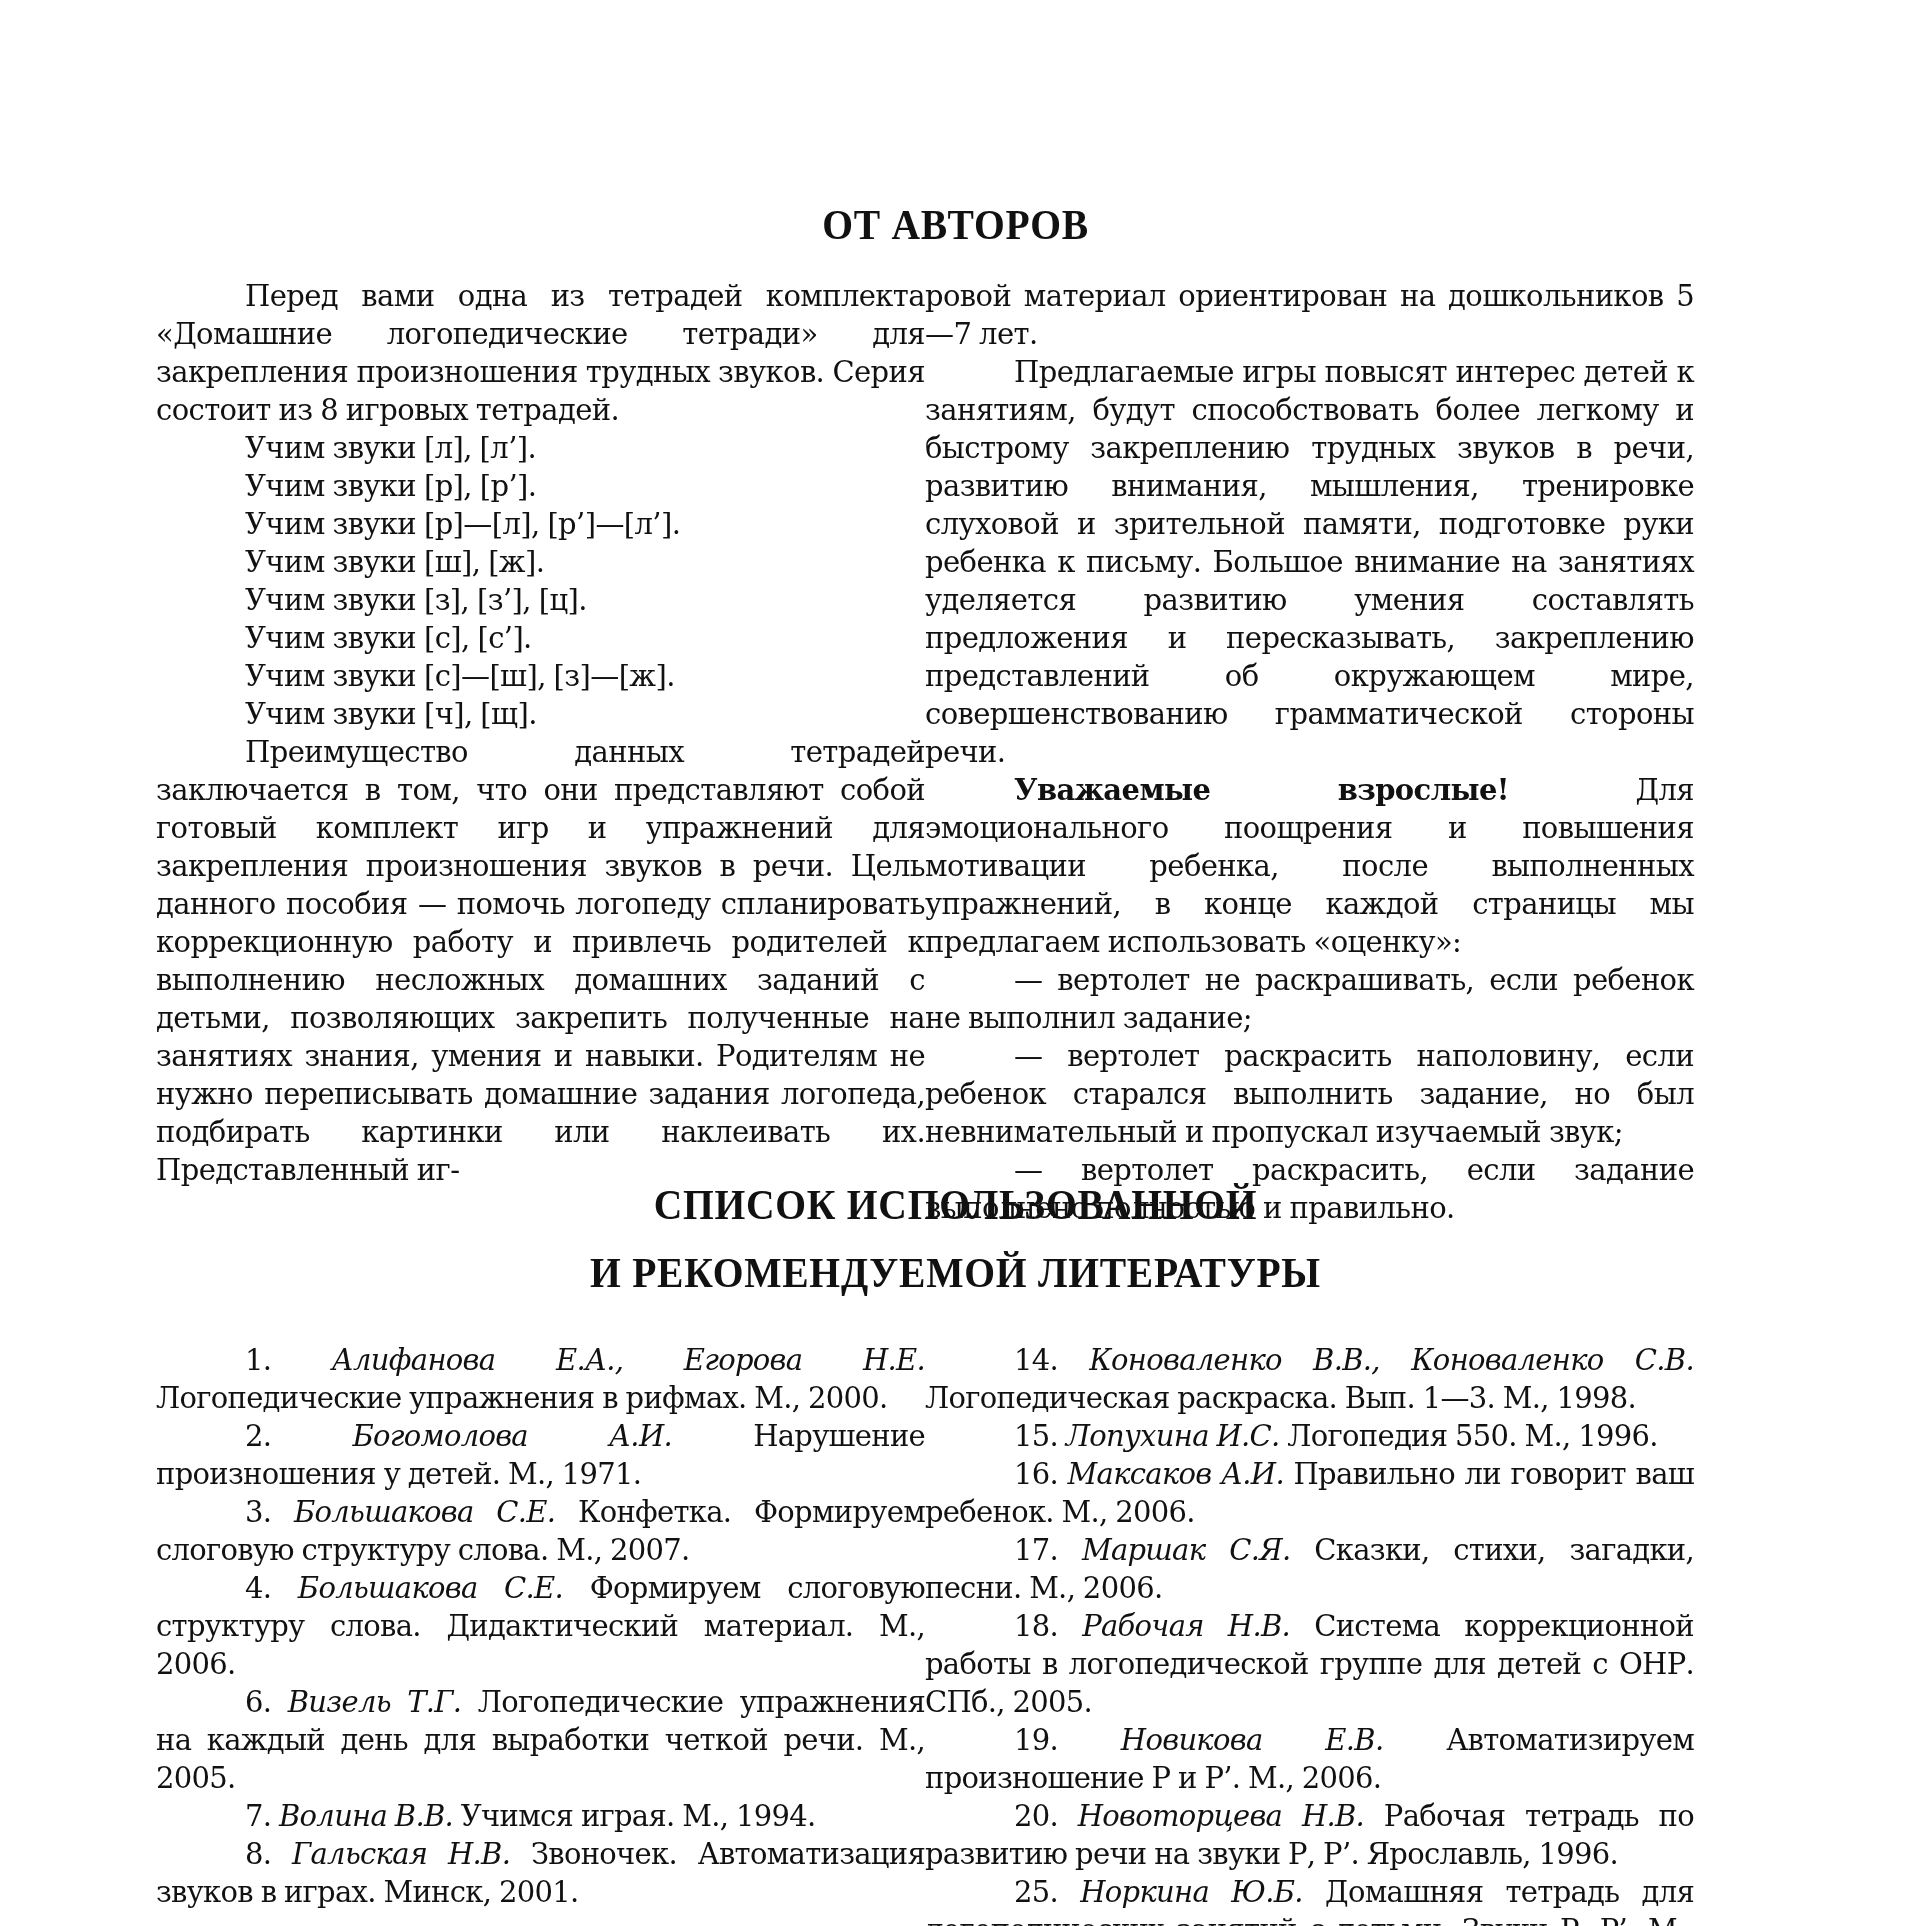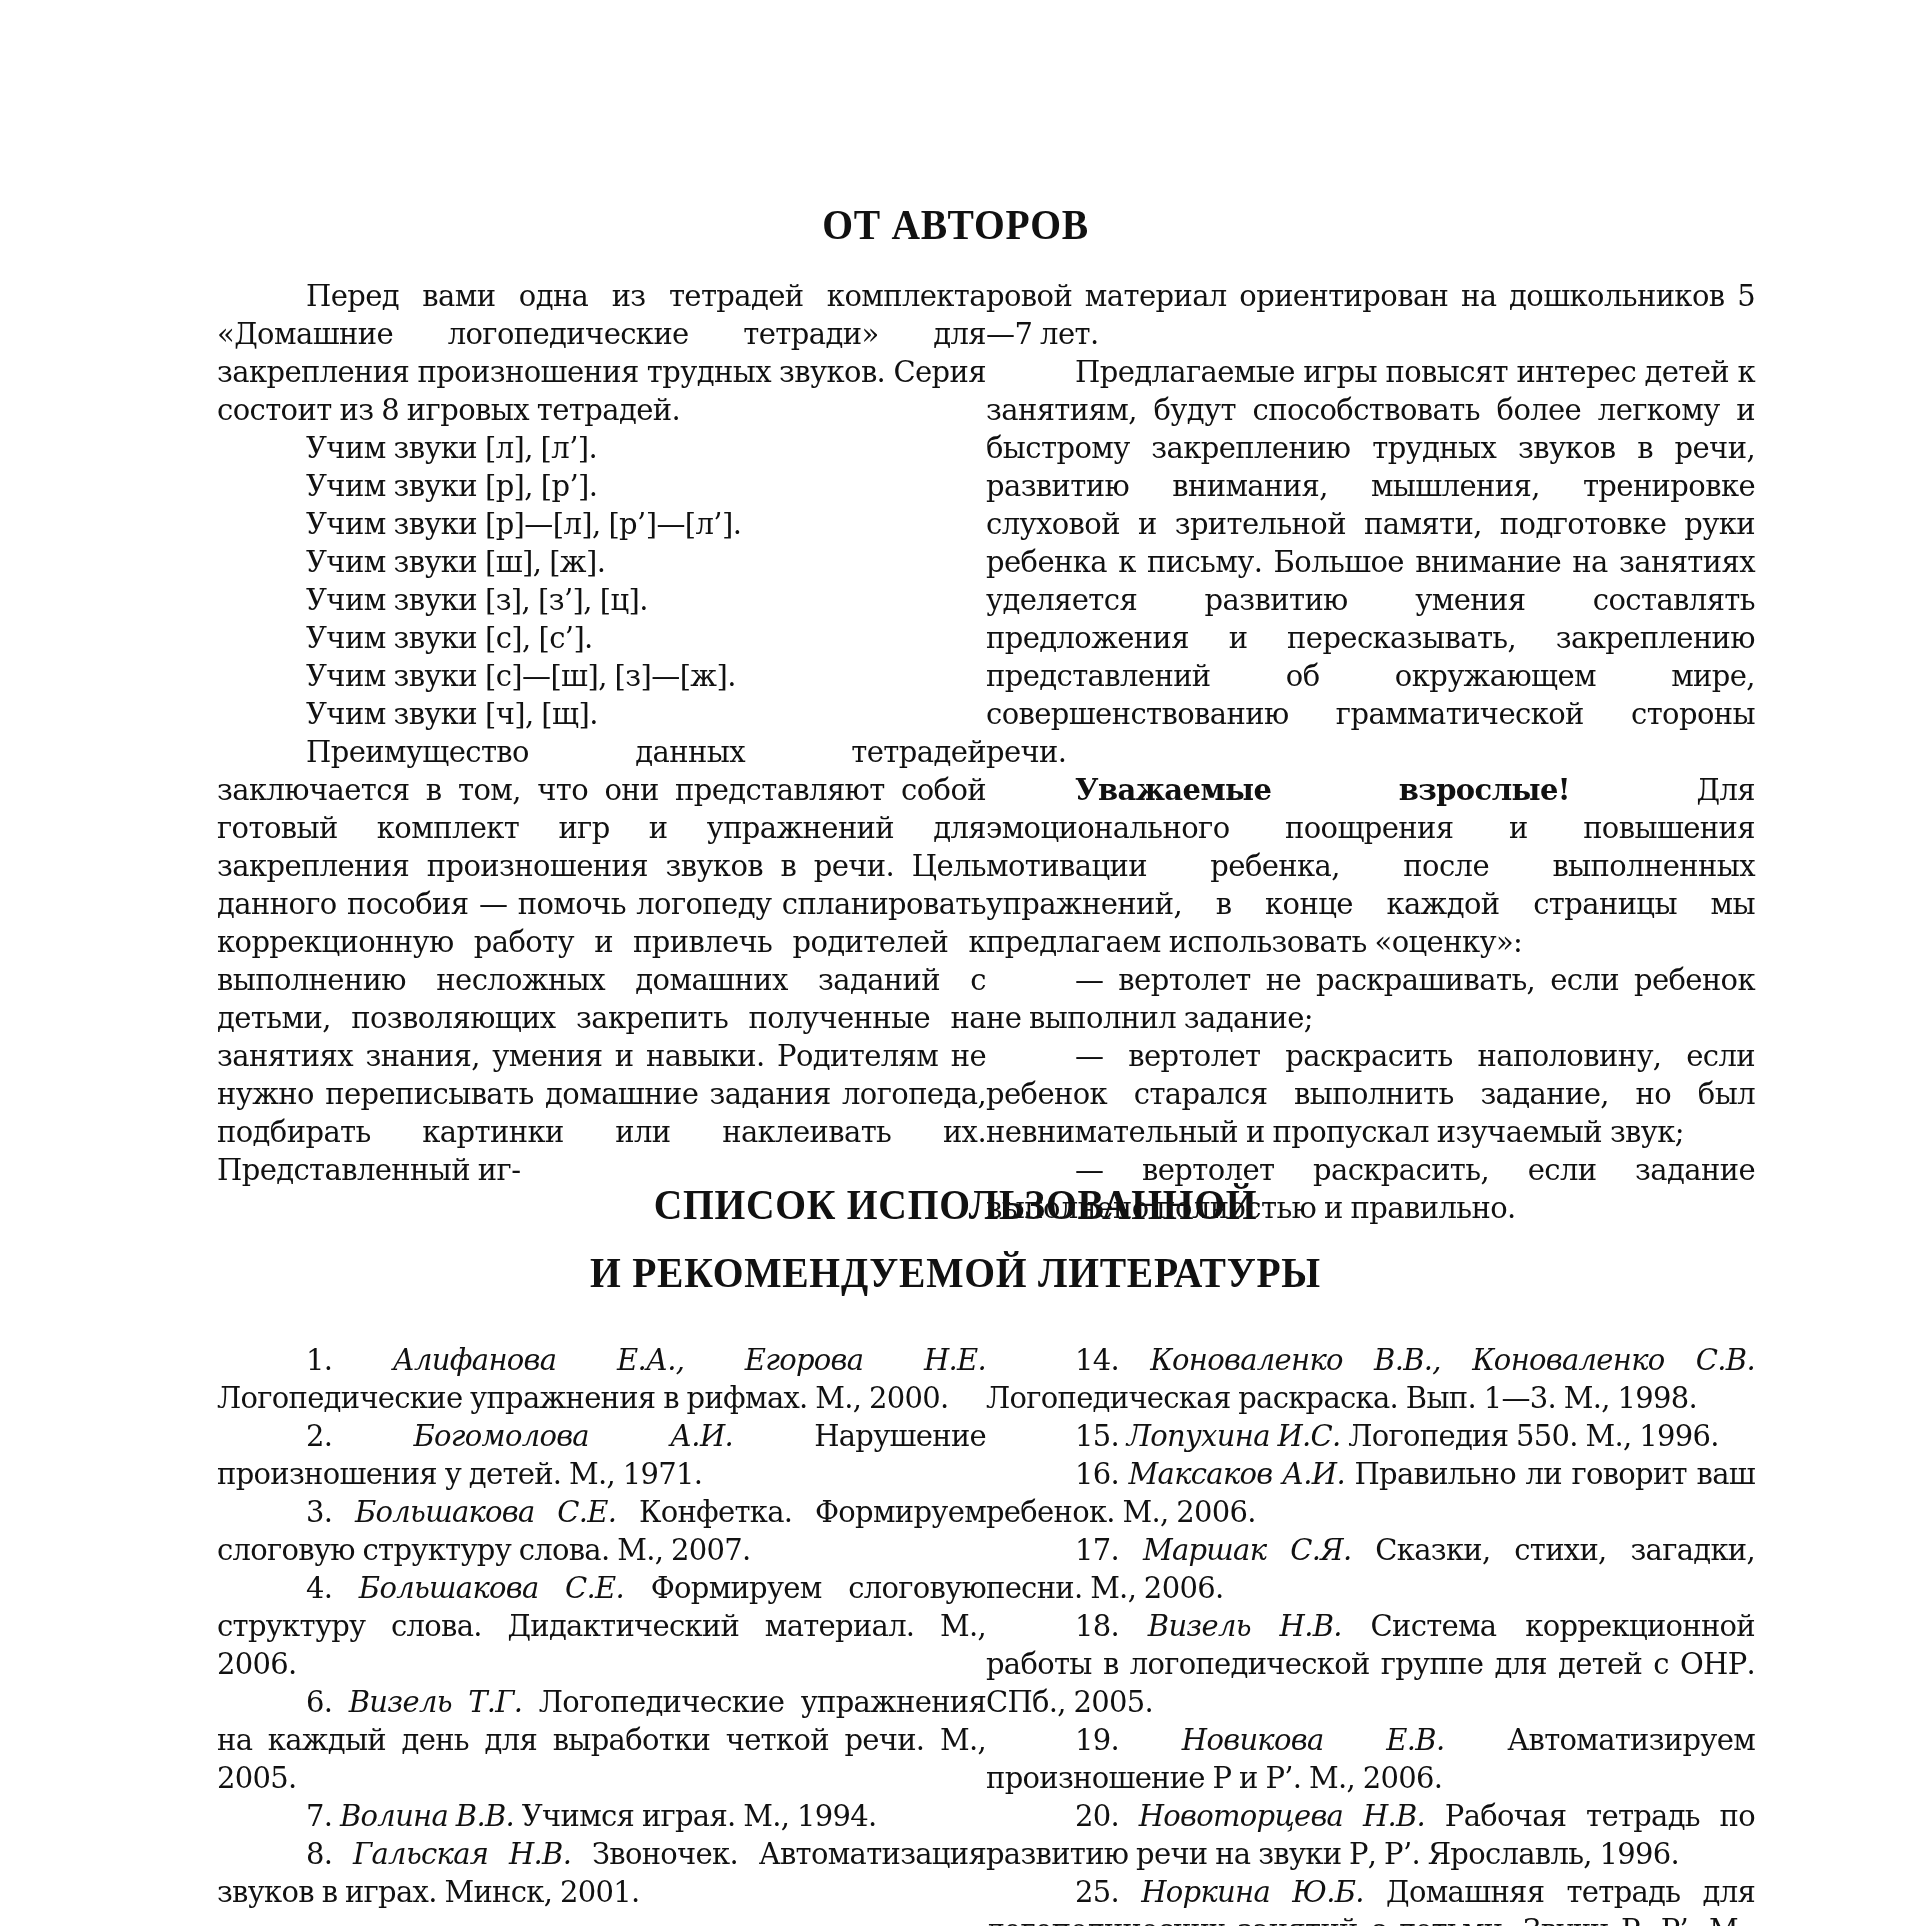--- a/index.html
+++ b/index.html
@@ -10,21 +10,21 @@
   }
   .page { position: absolute; left: 156px; top: 0; width: 1599px; }
   .h1 {
     position: absolute; left: 0; width: 1599px; text-align: center;
     font-family: "Liberation Serif", "DejaVu Serif", serif;
     font-weight: bold; font-size: 43px; letter-spacing: 0.8px;
     transform: scaleX(0.92);
   }
   .h1.top { top: 200px; }
   .h1.sec { top: 1171px; line-height: 68px; }
-  .cols { position: absolute; left: 0; width: 1599px; display: flex; justify-content: flex-end; }
+  .cols { position: absolute; left: 0; width: 1599px; display: flex; justify-content: flex-start; }
   .col { width: 769px; }
   .cols.a { top: 277px; }
   .cols.b { top: 1341px; }
   .p {
     font-size: 29px; line-height: 38px; margin: 0;
     text-align: justify; text-align-last: left;
     hyphens: manual;
     transform-origin: left top;
     letter-spacing: -0.6px;
     word-spacing: -0.8px;
@@ -80,21 +80,21 @@
       <p class="p ind"><span>6.</span> <i class="au">Визель Т.Г.</i> <span>Логопедические упражнения на каждый день для выработки четкой речи. М., 2005.</span></p>
       <p class="p ind"><span>7.</span> <i class="au">Волина В.В.</i> <span>Учимся играя. М., 1994.</span></p>
       <p class="p ind"><span>8.</span> <i class="au">Гальская Н.В.</i> <span>Звоночек. Автоматизация звуков в играх. Минск, 2001.</span></p>
 
     </div>
     <div class="col">
       <p class="p ind"><span>14.</span> <i class="au">Коноваленко В.В., Коноваленко С.В.</i> <span>Логопедическая раскраска. Вып. 1—3. М., 1998.</span></p>
       <p class="p ind"><span>15.</span> <i class="au">Лопухина И.С.</i> <span>Логопедия 550. М., 1996.</span></p>
       <p class="p ind"><span>16.</span> <i class="au">Максаков А.И.</i> <span>Правильно ли говорит ваш ребенок. М., 2006.</span></p>
       <p class="p ind"><span>17.</span> <i class="au">Маршак С.Я.</i> <span>Сказки, стихи, загадки, песни. М., 2006.</span></p>
-      <p class="p ind"><span>18.</span> <i class="au">Визель Н.В.</i> <span>Система коррекционной работы в логопедической группе для детей с ОНР. СПб., 2005.</span></p>
+      <p class="p ind"><span>18.</span> <i class="au">Рабочая Н.В.</i> <span>Система коррекционной работы в логопедической группе для детей с ОНР. СПб., 2005.</span></p>
       <p class="p ind"><span>19.</span> <i class="au">Новикова Е.В.</i> <span>Автоматизируем произношение Р и Р’. М., 2006.</span></p>
       <p class="p ind"><span>20.</span> <i class="au">Новоторцева Н.В.</i> <span>Рабочая тетрадь по развитию речи на звуки Р, Р’. Ярославль, 1996.</span></p>
       <p class="p ind"><span>25.</span> <i class="au">Норкина Ю.Б.</i> <span>Домашняя тетрадь для логопедических занятий с детьми. Звуки Р, Р’. М., 2005.</span></p>
 
     </div>
   </div>
 
 </div>
 
 

